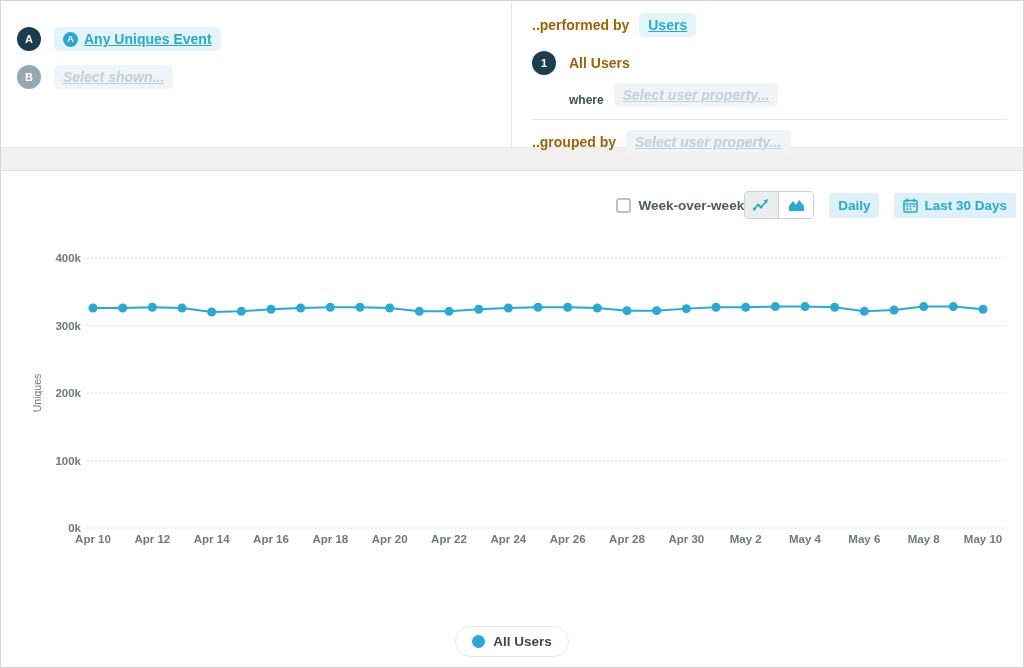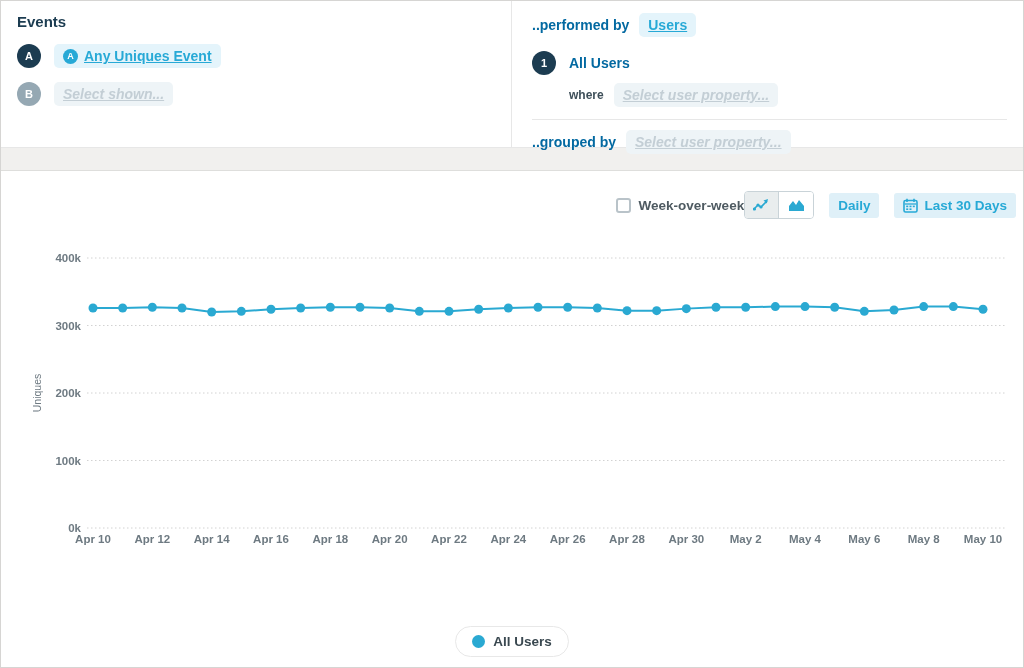--- a/index.html
+++ b/index.html
@@ -23,21 +23,21 @@
     display:flex;
     border-bottom:1px solid #e7e7e7;
   }
   .events-col {
     width:511px;
     border-right:1px solid #e7e7e7;
     padding:12px 16px;
   }
   .performed-col { flex:1; padding:12px 16px 8px 20px; }
   .section-title { font-size:15px; font-weight:bold; color:#1c3c51; }
-  .clause-label { font-size:14px; font-weight:bold; color:#0369a1; }
+  .clause-label { font-size:14px; font-weight:bold; color:#a16207; }
   .event-row { display:flex; align-items:center; margin-top:14px; gap:13px; }
   .badge {
     width:24px; height:24px; border-radius:50%;
     display:flex; align-items:center; justify-content:center;
     color:#fff; font-size:11px; font-weight:bold; flex:0 0 auto;
   }
   .badge.navy { background:#1c3c51; }
   .badge.gray { background:#95a8b3; }
   .chip {
     display:inline-flex; align-items:center; gap:6px;
@@ -46,21 +46,21 @@
   }
   .chip.blue { background:#e4f4fb; color:#27a9d6; }
   .chip.placeholder { background:#eef4f7; color:#c3ced5; font-style:italic; font-weight:600; }
   .mini-logo {
     width:15px; height:15px; border-radius:50%;
     background:#27a9d6; color:#fff;
     display:flex; align-items:center; justify-content:center;
     font-size:9px; font-weight:bold; font-style:normal;
   }
   .inline-row { display:flex; align-items:center; gap:10px; }
-  .where-row { margin:8px 0 0 37px; display:flex; align-items:center; gap:10px; }
+  .where-row { margin:8px 0 0 37px; display:flex; align-items:flex-end; gap:10px; }
   .where-label { font-size:12px; font-weight:bold; color:#3e4f59; }
   .h-divider { border-top:1px solid #e7e7e7; margin:12px 0 10px 0; }
   
   .measured-bar {
     background:#fff; height:56px;
     display:flex; align-items:center; gap:9px;
     padding:0 16px;
     border-bottom:1px solid #dededc;
   }
   .shown-as-box {
@@ -126,21 +126,20 @@
   svg.chart { position:absolute; top:0; left:0; }
 </style>
 </head>
 <body>
 
 <div class="page">
 
   <div class="top-section">
 
     <div class="events-col">
-      <div class="section-title">Events</div>
 
       <div class="event-row">
         <span class="badge navy">A</span>
         <span class="chip blue">
           <span class="mini-logo">A</span>
           <span>Any Uniques Event</span>
         </span>
       </div>
 
       <div class="event-row">

